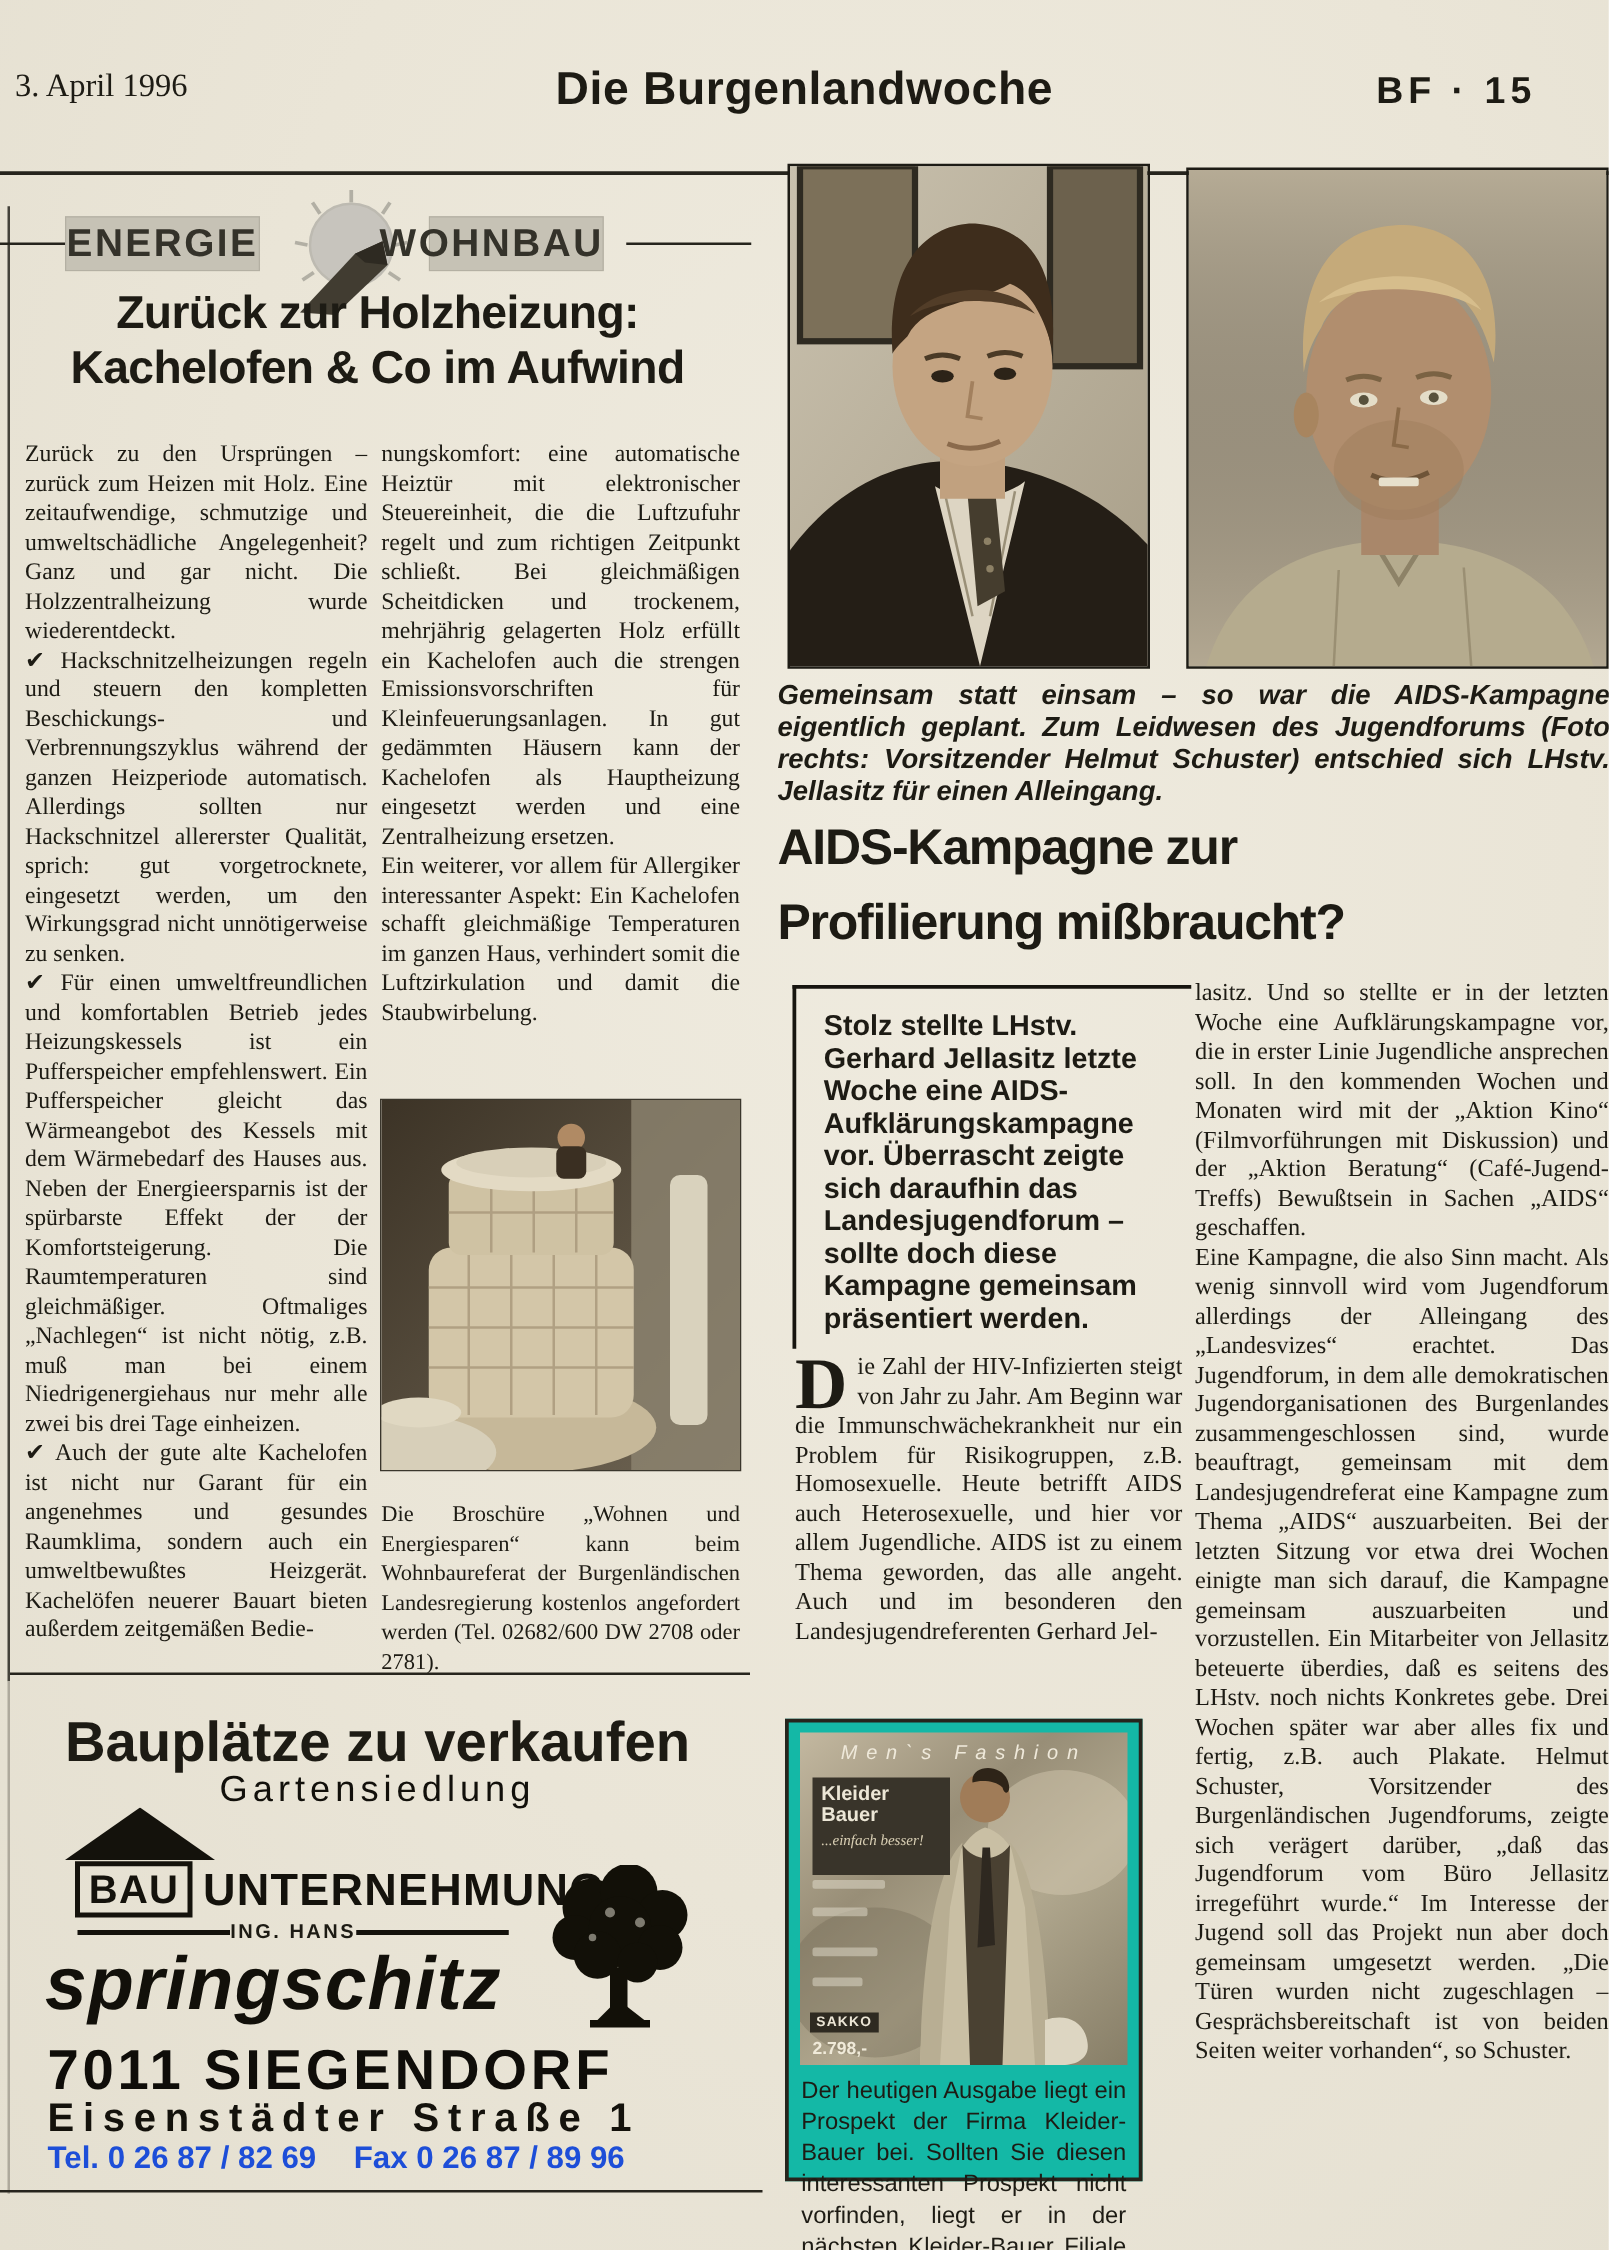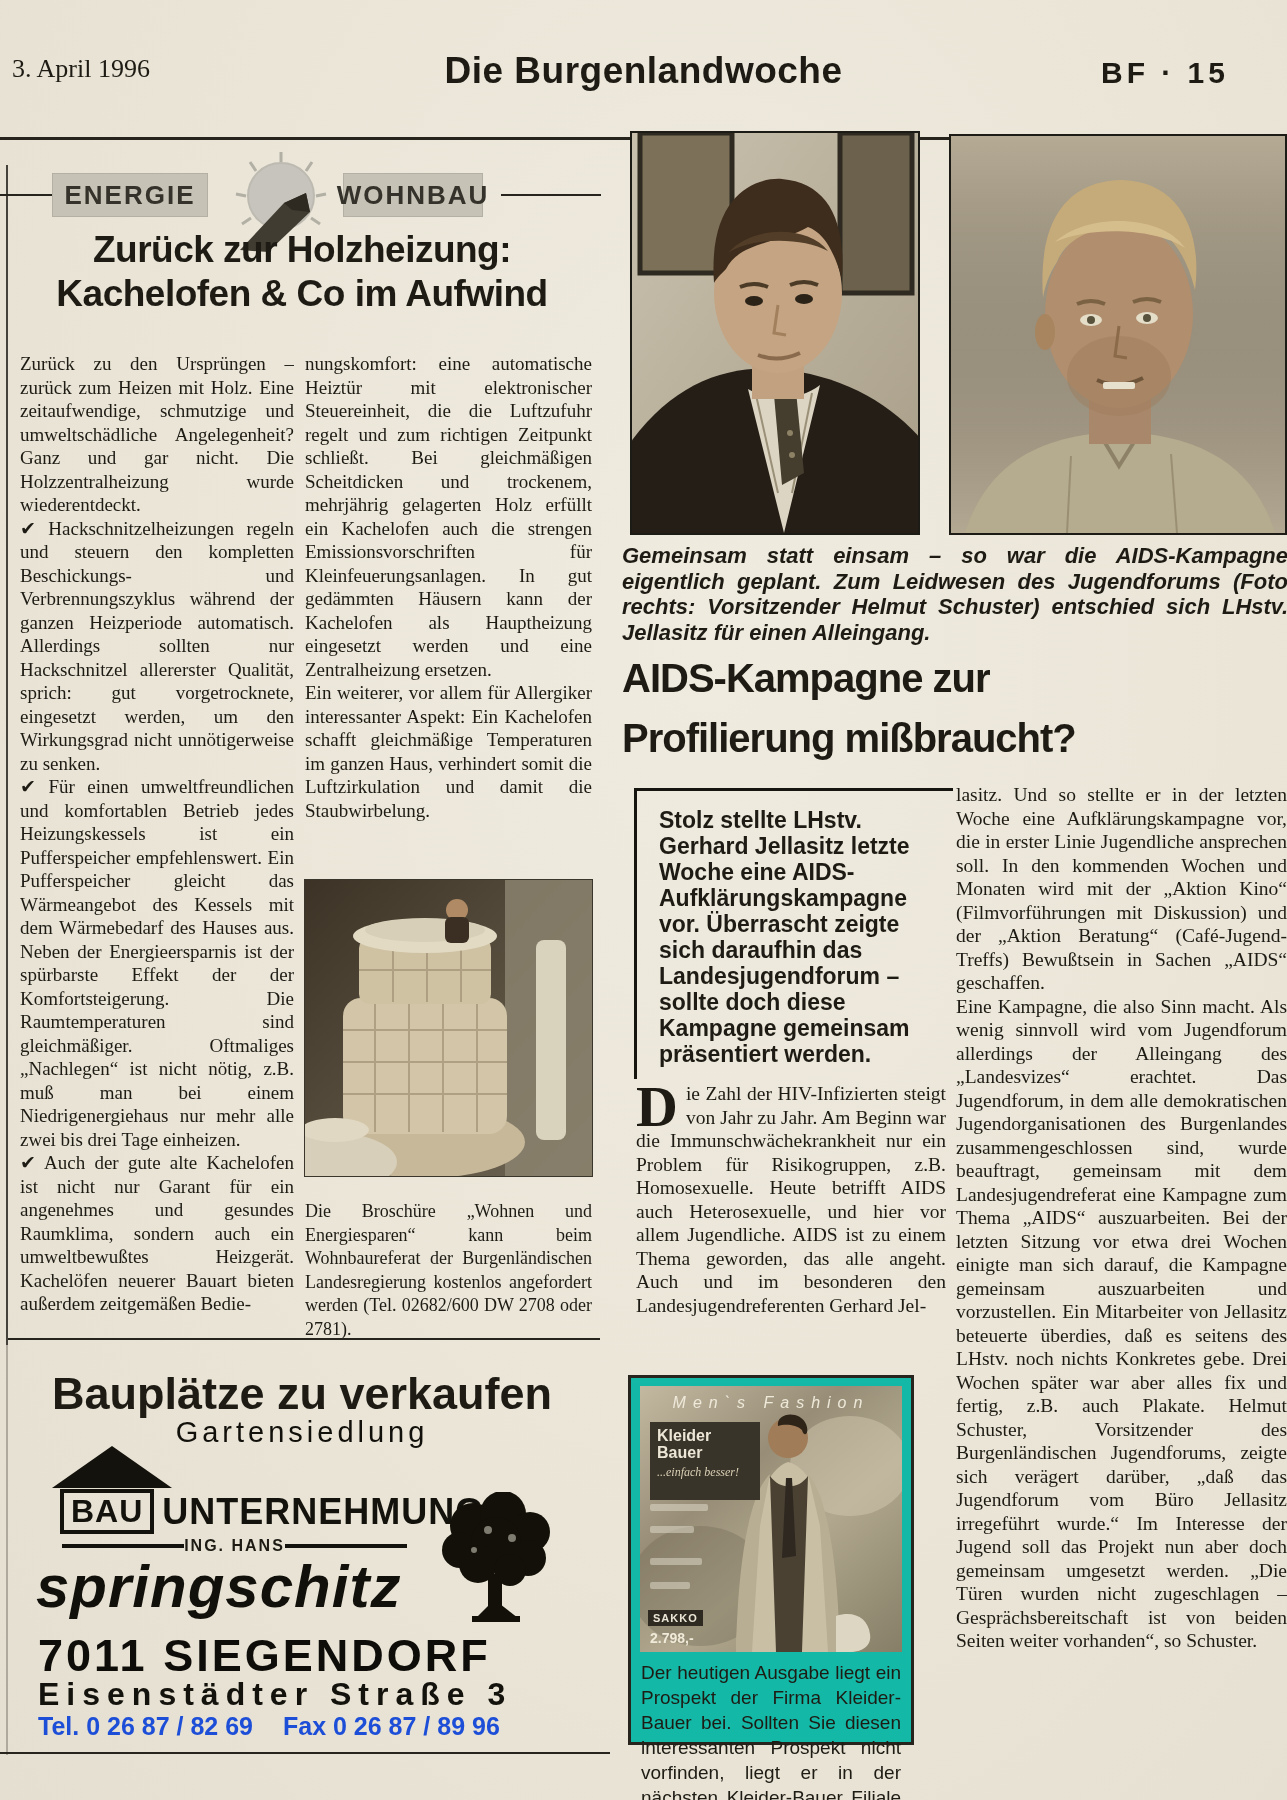--- a/index.html
+++ b/index.html
@@ -9,21 +9,21 @@
     font-family:"Liberation Sans",sans-serif;color:#1d1b14;
   }
   .abs{position:absolute;}
   .serif{font-family:"Liberation Serif",serif;}
   
   .hdr-date{left:12px;top:54px;font-size:26px;}
   .hdr-title{left:0;right:0;top:50px;text-align:center;font-size:37px;font-weight:bold;letter-spacing:0.5px;}
   .hdr-page{right:58px;top:56px;font-size:30px;font-weight:bold;letter-spacing:4px;}
   .rule{background:#26241d;}
   
-  .badge{background:#c6c2b5;color:#34322a;font-size:26px;font-weight:bold;letter-spacing:2px;
+  .badge{background:#c6c2b5;color:#34322a;font-size:31px;font-weight:bold;letter-spacing:2px;
     display:flex;align-items:center;justify-content:center;height:44px;
     box-shadow:0 0 0 1px #b4b0a3 inset;}
   
   .e-head{left:12px;width:580px;text-align:center;font-weight:bold;font-size:37px;line-height:43px;letter-spacing:-0.5px;}
   .newscol{font-size:19px;line-height:23.5px;text-align:justify;hyphens:auto;overflow:hidden;}
   .newscol p{margin:0;}
   .stove-cap{font-size:18px;line-height:23.5px;text-align:justify;}
   
   .photo-cap{font-size:22px;line-height:25.5px;font-weight:bold;font-style:italic;text-align:justify;}
   .a-head{font-size:40px;line-height:60px;font-weight:bold;letter-spacing:-1px;}
@@ -84,21 +84,21 @@
       <line x1="100" y1="48" x2="90" y2="50"></line>
         <line x1="16" y1="78" x2="25" y2="72"></line>
       <line x1="94" y1="78" x2="85" y2="72"></line>
     </g>
     <circle cx="55" cy="50" r="33" fill="#c7c4bd"></circle>
     <circle cx="55" cy="50" r="33" fill="none" stroke="#bdbab1" stroke-width="2"></circle>
     <polygon points="14,104 58,57 80,47 84,66 42,106" fill="#413c31"></polygon>
     <polygon points="58,57 80,47 84,66 66,64" fill="#2e2a22"></polygon>
   </svg>
 </div>
-<div class="abs badge" style="left:343px;top:173px;width:140px;">
+<div class="abs badge" style="left:343px;top:173px;width:140px;justify-content:flex-end;">
   <span>WOHNBAU</span>
 </div>
 <div class="abs rule" style="left:501px;top:194px;width:100px;height:2px;"></div>
 
 <div class="abs e-head" style="top:228px;">Zurück zur Holzheizung:</div>
 <div class="abs e-head" style="top:272px;">Kachelofen &amp; Co im Aufwind</div>
 
 <div class="abs newscol serif" style="left:20px;top:352px;width:274px;height:965px;">
   <p>Zurück zu den Ursprüngen – zurück zum Heizen mit Holz. Eine zeitaufwendige, schmutzige und umweltschädliche Angelegenheit? Ganz und gar nicht. Die Holzzentralheizung wurde wiederentdeckt.</p>
   <p>✔ Hackschnitzelheizungen regeln und steuern den kompletten Beschickungs- und Verbrennungszyklus während der ganzen Heizperiode automatisch. Allerdings sollten nur Hackschnitzel allererster Qualität, sprich: gut vorgetrocknete, eingesetzt werden, um den Wirkungsgrad nicht unnötigerweise zu senken.</p>
@@ -191,21 +191,21 @@
     </g>
     <g fill="#eae5d7" opacity="0.5">
       <circle cx="60" cy="38" r="4"></circle>
         <circle cx="84" cy="46" r="4"></circle>
         <circle cx="46" cy="58" r="3"></circle>
     </g>
   </svg>
 </div>
 
 <div class="abs city" style="left:38px;top:1630px;">7011 SIEGENDORF</div>
-<div class="abs street" style="left:38px;top:1676px;">Eisenstädter Straße 3</div>
+<div class="abs street" style="left:38px;top:1676px;">Eisenstädter Straße 1</div>
 <div class="abs telfax" style="left:38px;top:1712px;">
   <span>Tel. 0 26 87 / 82 69</span>
   <span>Fax 0 26 87 / 89 96</span>
 </div>
 <div class="abs rule" style="left:0;top:1752px;width:610px;height:2px;"></div>
 
 <div class="abs" style="left:630px;top:131px;width:290px;height:404px;border:2px solid #1d1b15;box-sizing:border-box;">
   <svg width="286" height="400" viewBox="0 0 286 400">
     <defs>
       <linearGradient id="p1bg" x1="0" y1="0" x2="1" y2="1">

